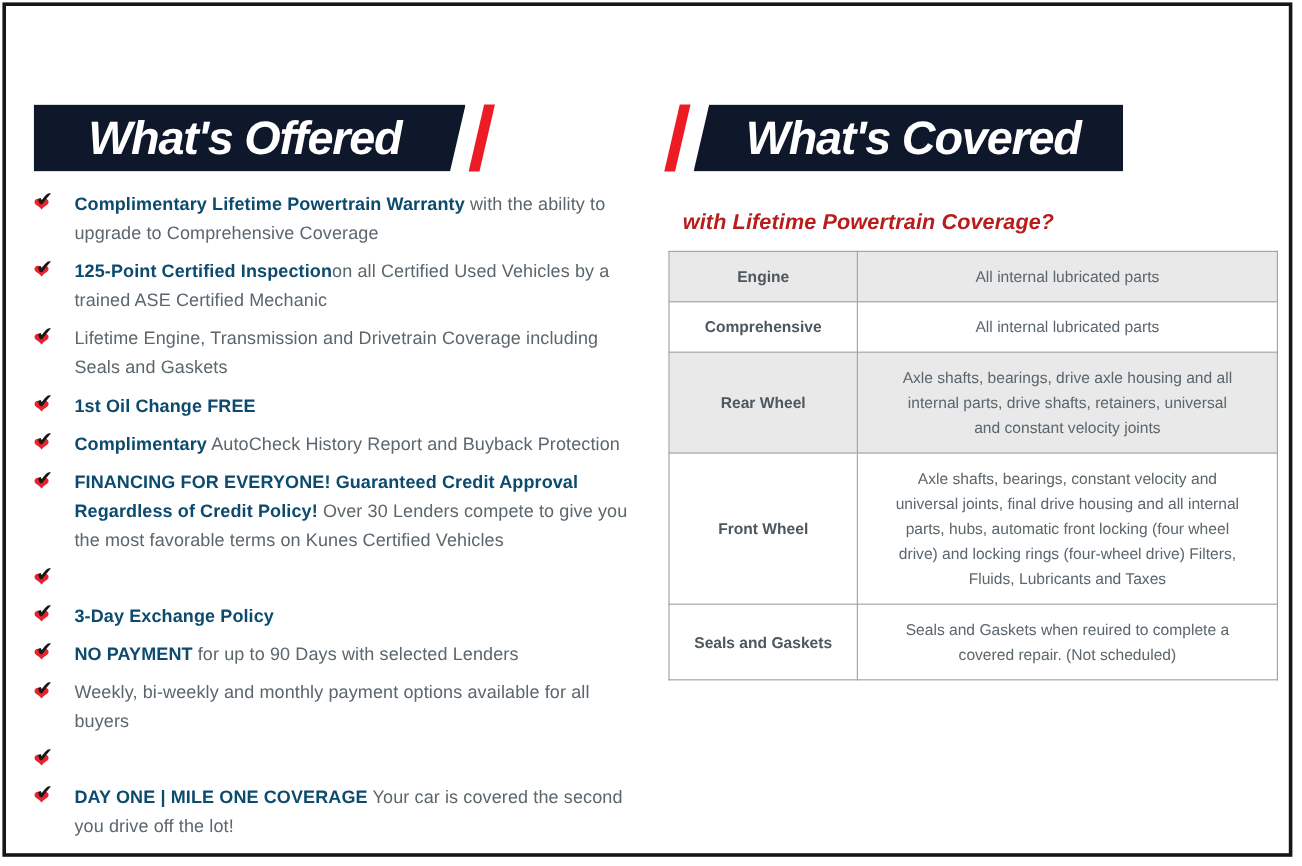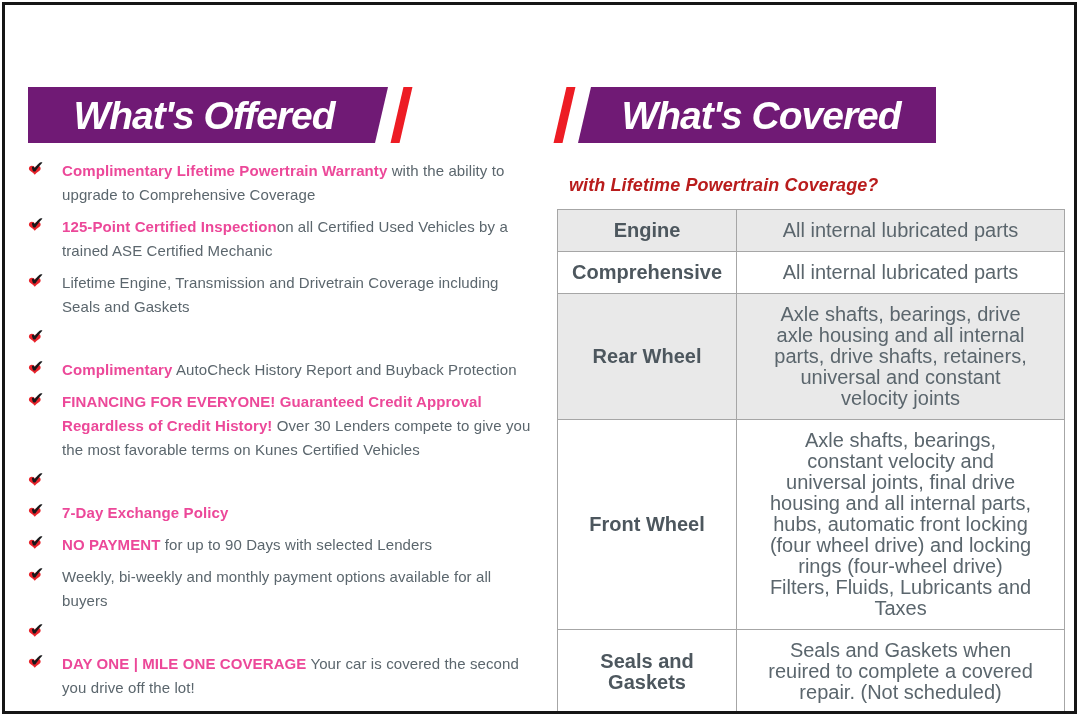--- a/index.html
+++ b/index.html
@@ -4,43 +4,43 @@
 <style>
   html,body{margin:0;padding:0;background:#fff;}
   body{width:1085px;height:722px;font-family:"Liberation Sans",sans-serif;-webkit-font-smoothing:antialiased;}
   .page{position:relative;width:1075px;height:712px;margin:2px;border:3px solid #161616;background:#ffffff;box-sizing:border-box;overflow:hidden;}
   .content{display:flex;padding:82px 18px 0 23px;gap:24px;box-sizing:border-box;}
   .col-left{width:505px;flex:none;}
   .col-right{width:508px;flex:none;}
 
   
   .banner-row{display:flex;align-items:stretch;height:56px;}
-  .banner-block{background:#701a75;color:#fff;display:flex;align-items:center;justify-content:center;
+  .banner-block{background:#0f172a;color:#fff;display:flex;align-items:center;justify-content:center;
     font-weight:bold;font-style:italic;font-size:39px;letter-spacing:-1px;line-height:1;}
   .banner-block.offered{width:352px;clip-path:polygon(0 0,100% 0,calc(100% - 13px) 100%,0 100%);padding-right:8px;}
   .banner-block.covered{width:350px;clip-path:polygon(13px 0,100% 0,100% 100%,0 100%);padding-left:8px;}
   .banner-stripe{width:9px;background:#ED1C24;flex:none;transform:skewX(-13deg);}
   .stripe-right{margin-left:9px;}
   .stripe-left{margin-right:9px;margin-left:3px;}
 
   
   .offer-list{list-style:none;margin:16px 0 0 0;padding:0;}
   .offer-item{display:flex;align-items:flex-start;margin-bottom:8px;}
   .offer-text{margin:0;font-size:15px;line-height:24px;color:#5b666d;letter-spacing:.1px;}
-  .offer-text b{color:#ec4899;}
+  .offer-text b{color:#0c4a6e;}
   .check-icon{position:relative;width:21px;height:22px;flex:none;margin-right:13px;margin-top:1px;
     font-family:"DejaVu Sans",sans-serif;}
   .check-icon .heart{position:absolute;left:0;top:3px;color:#E8232B;font-size:16px;line-height:16px;}
   .check-icon .tick{position:absolute;left:2px;top:-1px;color:#17181a;font-size:17px;line-height:17px;font-weight:bold;}
 
   
   .subtitle{margin:32px 0 0 12px;color:#b91c1c;font-weight:bold;font-style:italic;font-size:18px;letter-spacing:.1px;}
   .covered-table{border-collapse:collapse;width:508px;margin-top:13px;border:1px solid #8f8f8f;}
   .covered-table td{border:1px solid #a6a6a6;text-align:center;vertical-align:middle;
-    font-size:20px;line-height:21px;color:#5b666d;}
+    font-size:13px;line-height:21px;color:#5b666d;}
   .covered-table td.label{width:128px;font-weight:bold;color:#4d575e;padding:10px 14px;}
   .covered-table td.desc{padding:10px 30px;}
   .covered-table tr.gray{background:#e9e9e9;}
   .covered-table tr.white{background:#ffffff;}
 </style>
 </head>
 <body>
 
 <div class="page">
   <div class="content">
@@ -73,47 +73,48 @@
               <span class="heart">❤</span>
               <span class="tick">✔</span>
             </span>
           <p class="offer-text"><b></b><span>Lifetime Engine, Transmission and Drivetrain Coverage including Seals and Gaskets</span></p>
         </li>
         <li class="offer-item">
           <span class="check-icon">
               <span class="heart">❤</span>
               <span class="tick">✔</span>
             </span>
+          <p class="offer-text"><b>1st Oil Change FREE</b><span></span></p>
         </li>
         <li class="offer-item">
           <span class="check-icon">
               <span class="heart">❤</span>
               <span class="tick">✔</span>
             </span>
           <p class="offer-text"><b>Complimentary</b><span> AutoCheck History Report and Buyback Protection</span></p>
         </li>
         <li class="offer-item">
           <span class="check-icon">
               <span class="heart">❤</span>
               <span class="tick">✔</span>
             </span>
-          <p class="offer-text"><b>FINANCING FOR EVERYONE! Guaranteed Credit Approval Regardless of Credit History!</b><span> Over 30 Lenders compete to give you the most favorable terms on Kunes Certified Vehicles</span></p>
+          <p class="offer-text"><b>FINANCING FOR EVERYONE! Guaranteed Credit Approval Regardless of Credit Policy!</b><span> Over 30 Lenders compete to give you the most favorable terms on Kunes Certified Vehicles</span></p>
         </li>
         <li class="offer-item">
           <span class="check-icon">
               <span class="heart">❤</span>
               <span class="tick">✔</span>
             </span>
         </li>
         <li class="offer-item">
           <span class="check-icon">
               <span class="heart">❤</span>
               <span class="tick">✔</span>
             </span>
-          <p class="offer-text"><b>7-Day Exchange Policy</b><span></span></p>
+          <p class="offer-text"><b>3-Day Exchange Policy</b><span></span></p>
         </li>
         <li class="offer-item">
           <span class="check-icon">
               <span class="heart">❤</span>
               <span class="tick">✔</span>
             </span>
           <p class="offer-text"><b>NO PAYMENT</b><span> for up to 90 Days with selected Lenders</span></p>
         </li>
         <li class="offer-item">
           <span class="check-icon">

